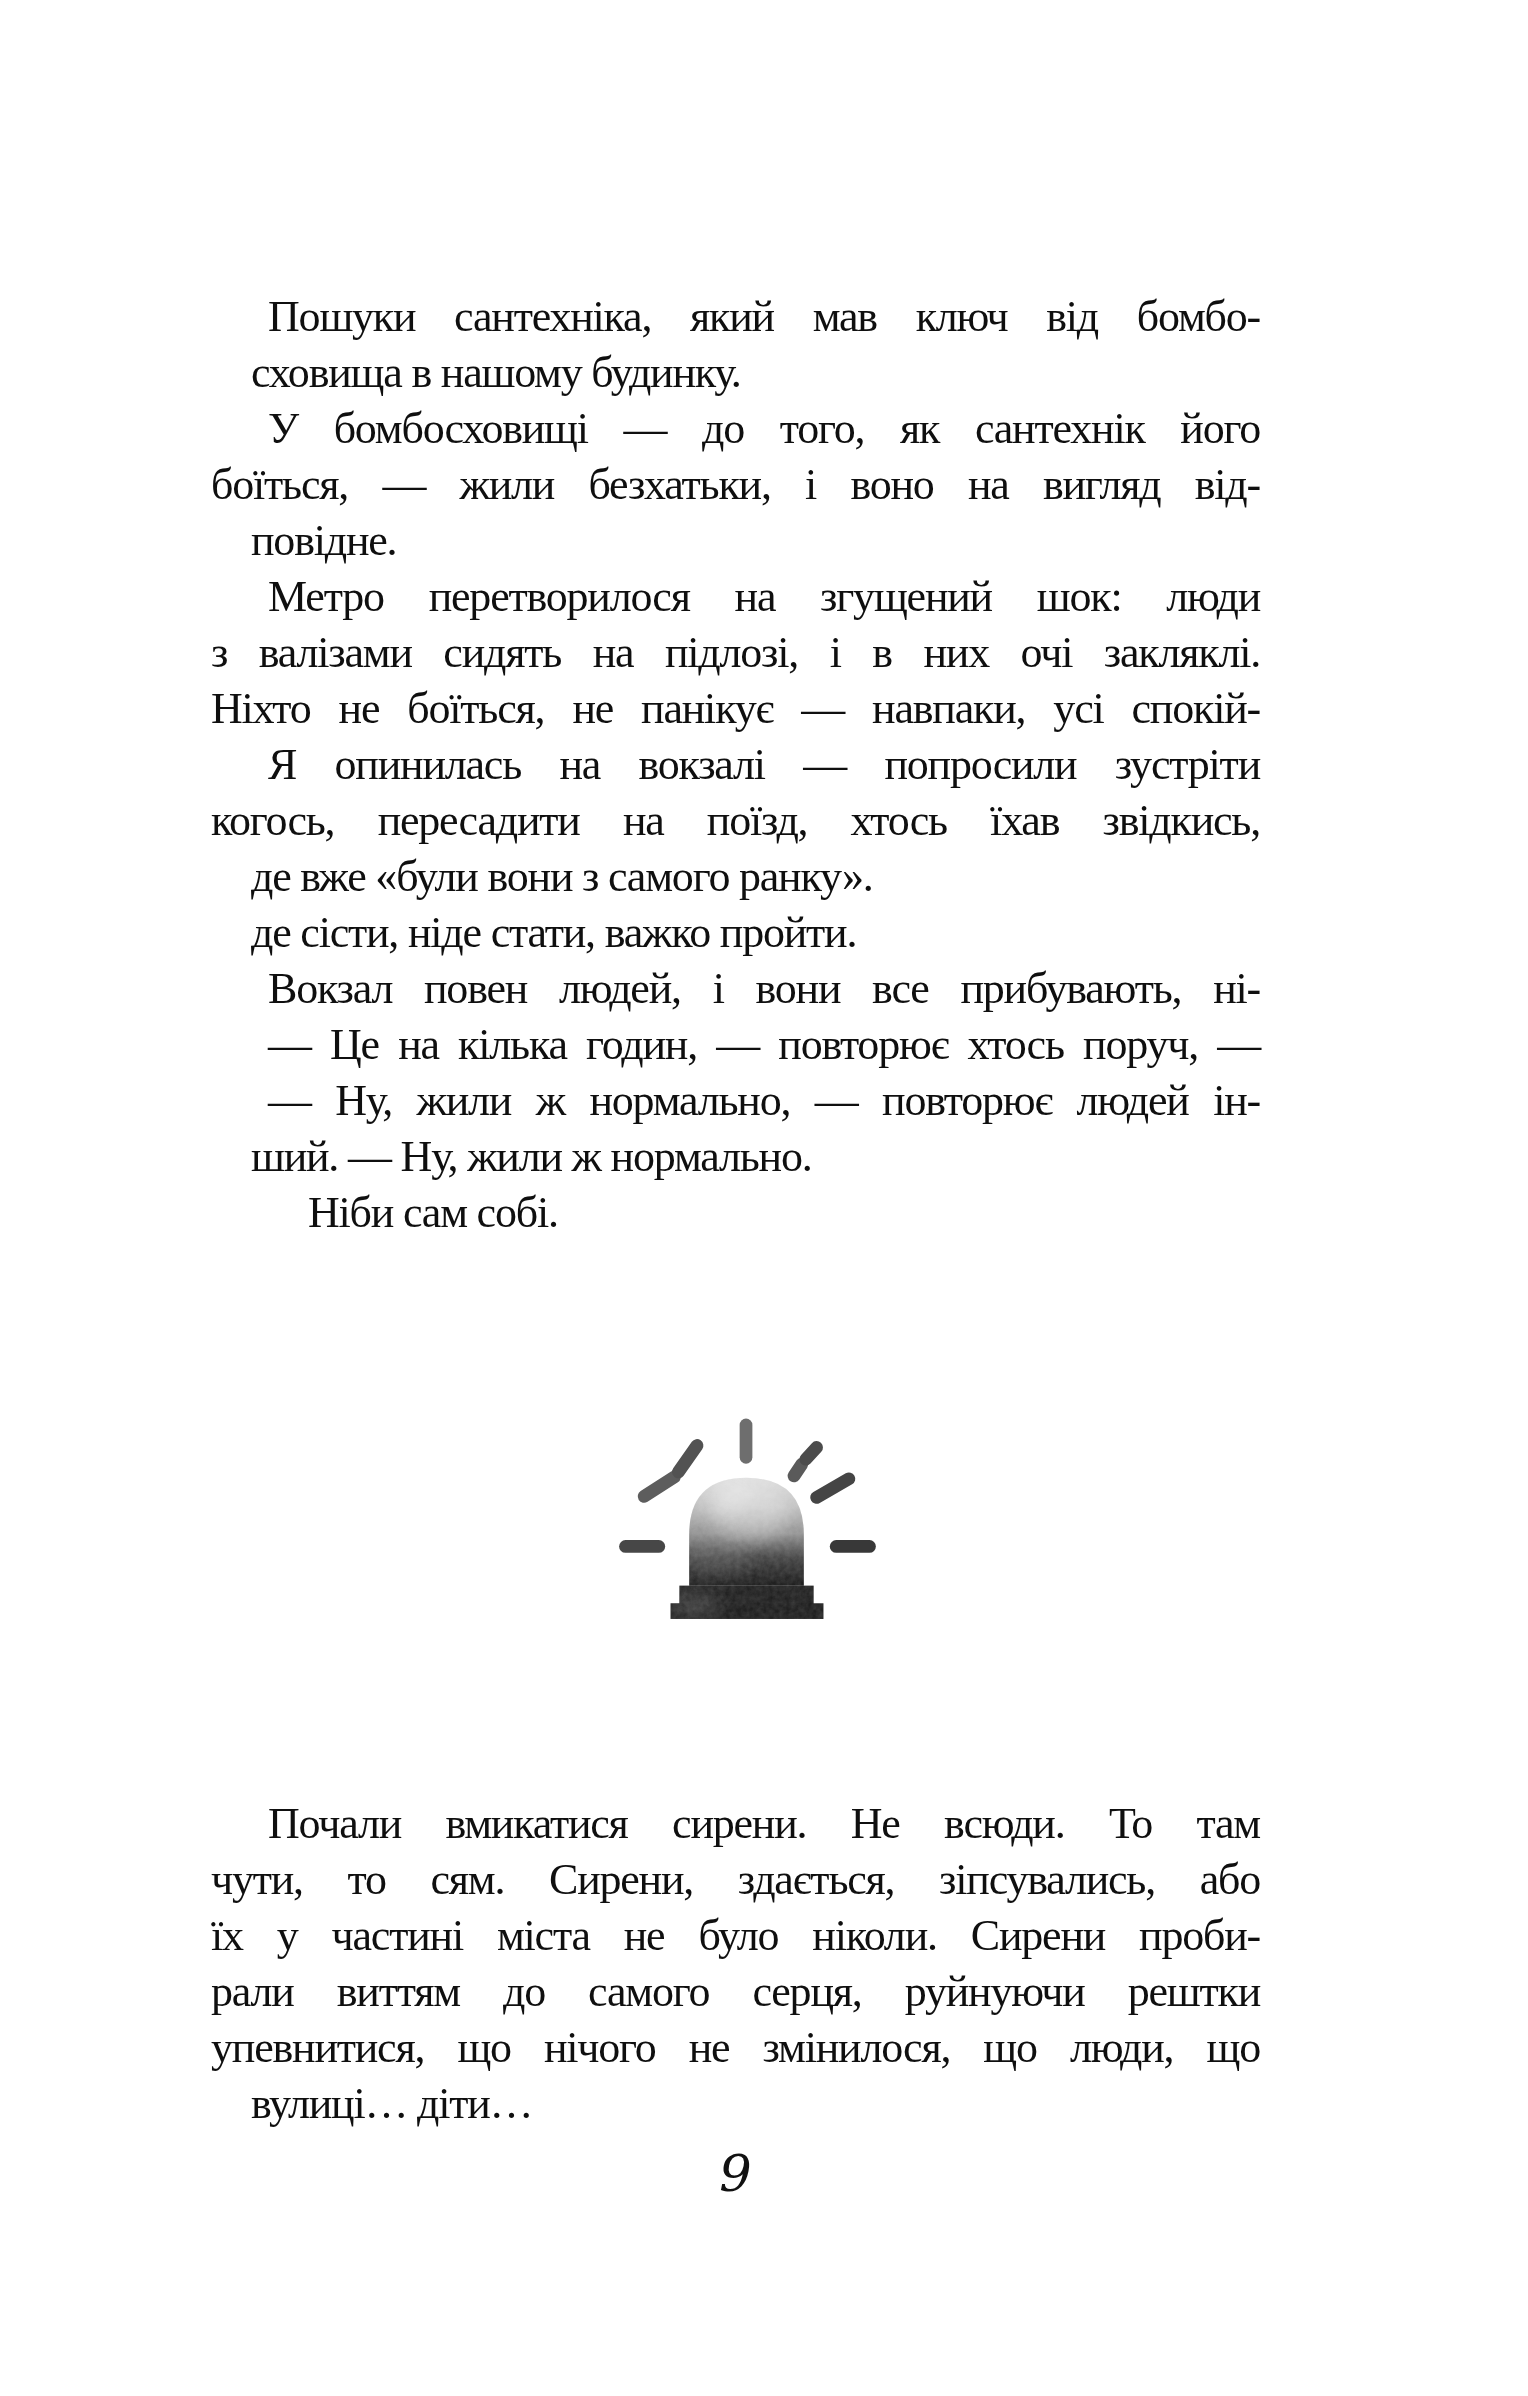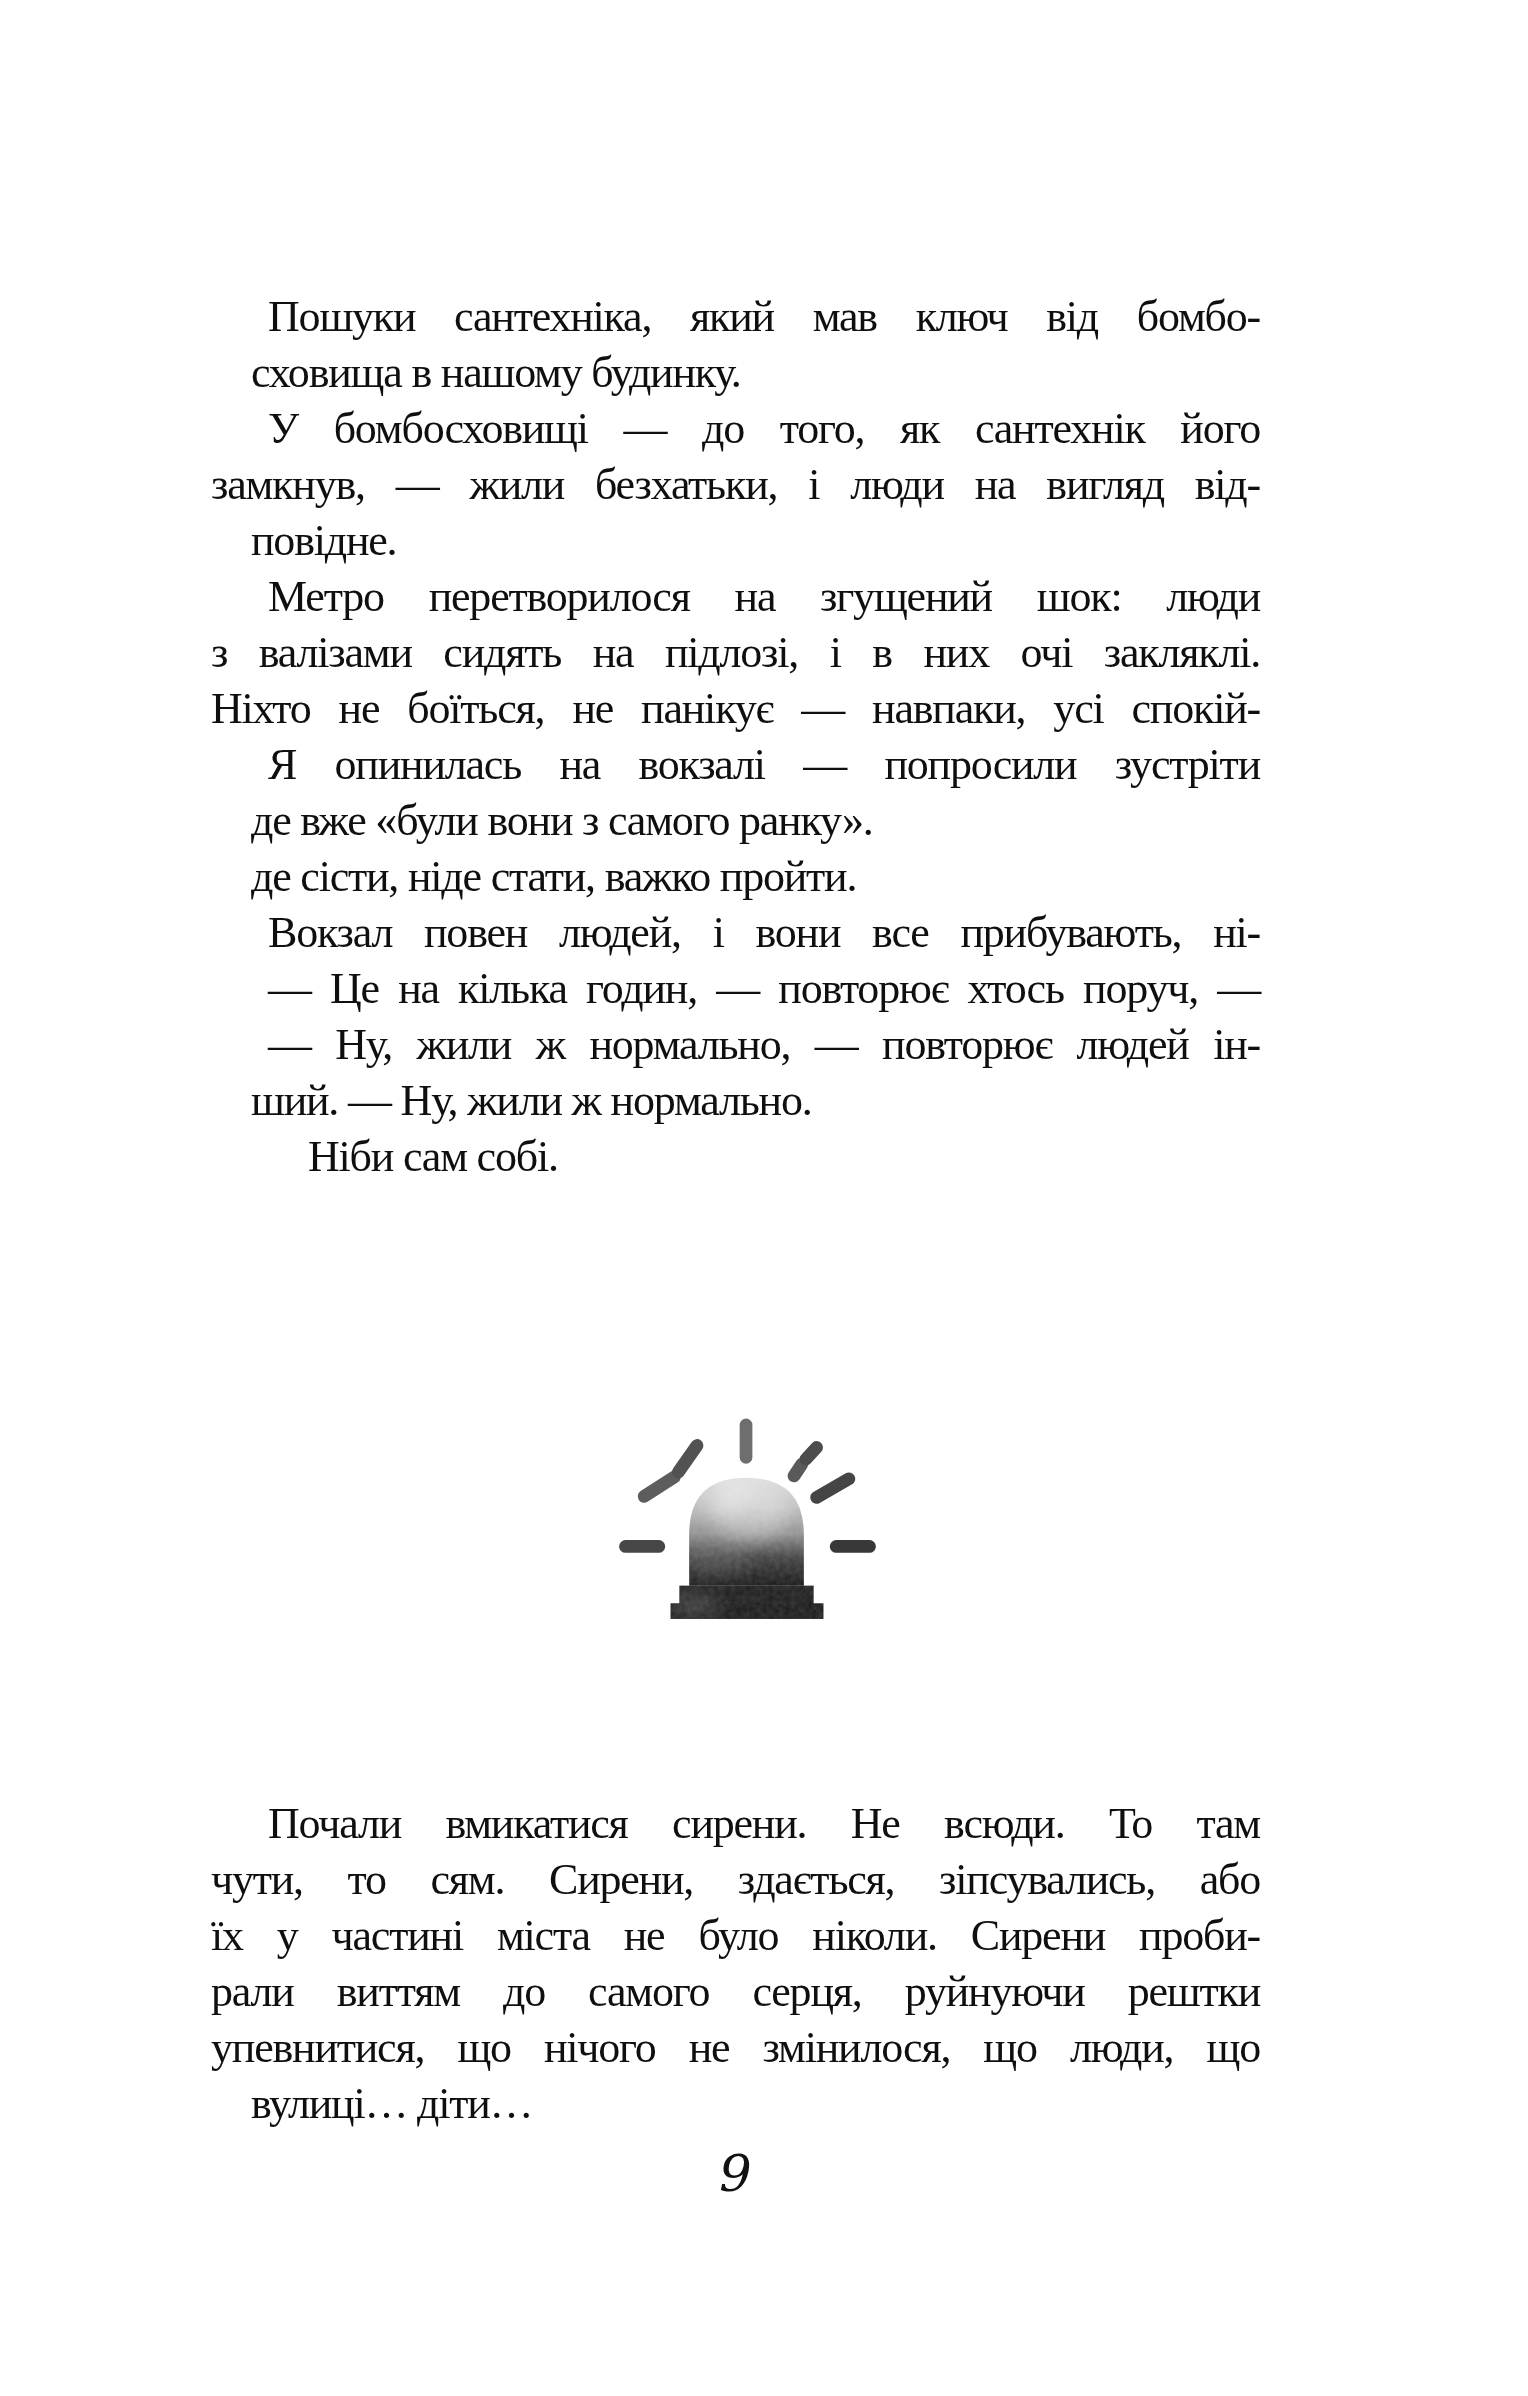--- a/index.html
+++ b/index.html
@@ -55,26 +55,27 @@
 </style>
 </head>
 <body>
 
 <div class="page" style="background: rgb(255, 255, 255);">
 
   <div class="text-block" id="block-top" style="color: rgb(15, 15, 15);">
       <div class="line pfirst">Пошуки сантехніка, який мав ключ від бомбо-</div>
       <div class="line plast">сховища в нашому будинку.</div>
       <div class="line pfirst">У бомбосховищі — до того, як сантехнік його</div>
-      <div class="line">замкнув, — жили безхатьки, і люди на вигляд від-</div>
+      <div class="line">боїться, — жили безхатьки, і воно на вигляд від-</div>
       <div class="line plast">повідне.</div>
       <div class="line pfirst">Метро перетворилося на згущений шок: люди</div>
       <div class="line">з валізами сидять на підлозі, і в них очі закляклі.</div>
       <div class="line">Ніхто не боїться, не панікує — навпаки, усі спокій-</div>
       <div class="line pfirst">Я опинилась на вокзалі — попросили зустріти</div>
+      <div class="line">когось, пересадити на поїзд, хтось їхав звідкись,</div>
       <div class="line plast">де вже «були вони з самого ранку».</div>
       <div class="line plast">де сісти, ніде стати, важко пройти.</div>
       <div class="line pfirst">Вокзал повен людей, і вони все прибувають, ні-</div>
       <div class="line pfirst">— Це на кілька годин, — повторює хтось поруч, —</div>
       <div class="line pfirst">— Ну, жили ж нормально, — повторює людей ін-</div>
       <div class="line plast">ший. — Ну, жили ж нормально.</div>
       <div class="line pfirst plast">Ніби сам собі.</div>
     </div>
 
   <svg class="illustration" viewBox="0 0 300 220" xmlns="http://www.w3.org/2000/svg">

